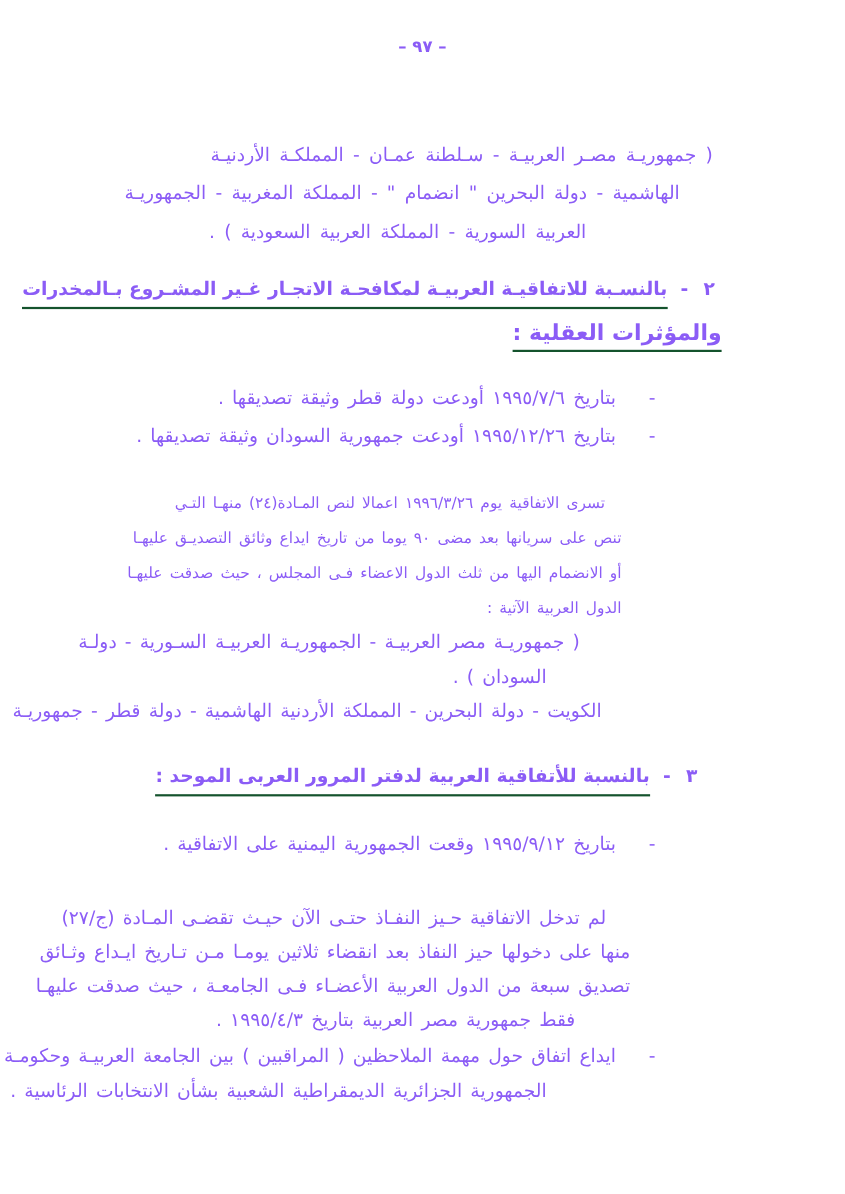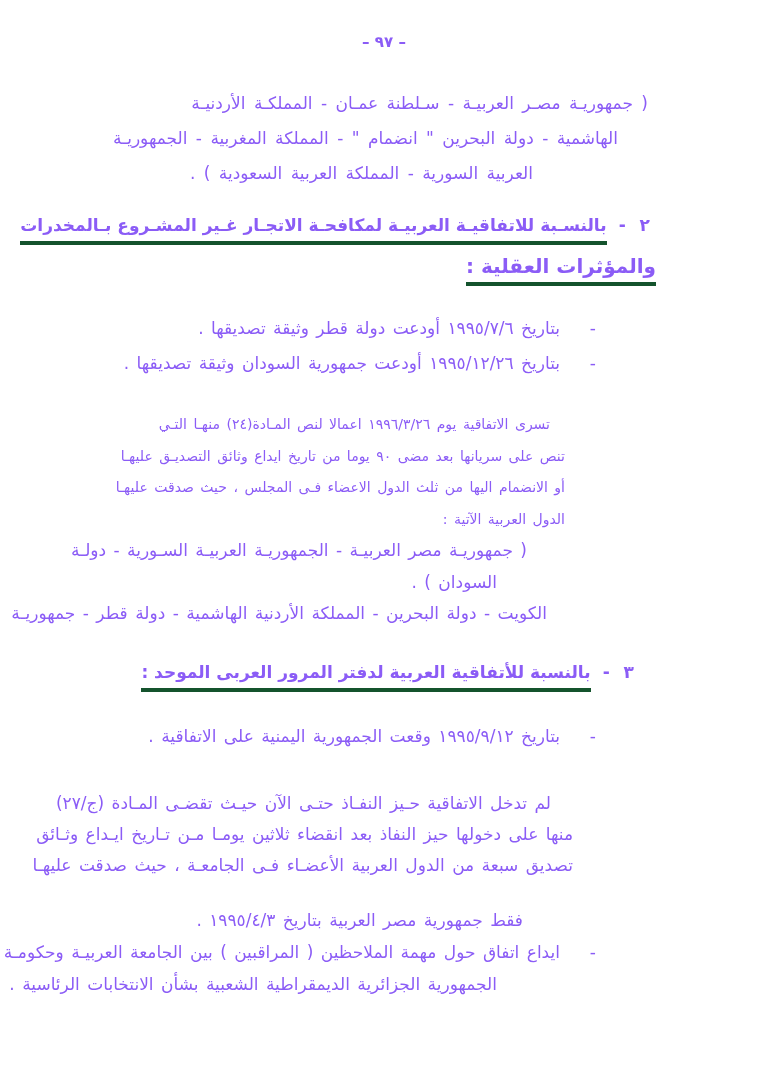--- a/index.html
+++ b/index.html
@@ -15,52 +15,52 @@
   .line{white-space:nowrap;}
   
   .pagenum{
     padding-top:33px;
     text-align:center;
     font-size:15px;
     font-weight:bold;
     letter-spacing:2px;
   }
   
-  .intro{margin-top:35px;font-size:17px;line-height:35px;word-spacing:3px;}
+  .intro{margin-top:73px;font-size:17px;line-height:35px;word-spacing:3px;}
   .intro .il1{margin-right:120px;}
   .intro .il2{margin-right:150px;}
   .intro .il3{margin-right:235px;}
   
   .hrow{display:flex;align-items:baseline;font-weight:bold;font-size:17px;}
   .h2row{margin-top:22px;margin-right:118px;}
   .h3row{margin-top:30px;margin-right:134px;}
   .hnum{flex:none;word-spacing:8px;margin-left:12px;}
   .htitle{
     display:inline-block;
-    border-bottom:4px solid #14532d;
+    border-bottom:2px solid #14532d;
     padding-bottom:3px;
     line-height:25px;
     white-space:nowrap;
   }
   .h2line2{margin-top:9px;margin-right:112px;font-weight:bold;font-size:20px;}
   
   .bullets2{margin-top:25px;}
   .brow{display:flex;margin-right:172px;font-size:17px;line-height:35px;word-spacing:2px;}
   .bdash{flex:none;width:12px;}
   .btext{margin-right:24px;white-space:nowrap;}
   .bullet3{margin-top:27px;}
   
   .para2{margin-top:28px;margin-right:203px;font-size:14px;line-height:31.5px;word-spacing:2px;}
   .para2 .pl1{text-indent:15px;}
   .countries{margin-right:221px;font-size:17px;line-height:31.5px;word-spacing:2px;}
   .countries .cl1{text-indent:20px;padding-left:40px;}
   .countries .cl3{text-indent:50px;}
   .para3{margin-top:34px;margin-right:195px;font-size:17px;line-height:31px;word-spacing:2px;}
   .para3 .pl1{text-indent:22px;}
-  .para3 .pl4{text-indent:50px;margin-top:24px;}
+  .para3 .pl4{text-indent:50px;}
   .bullet4line2{margin-right:271px;font-size:17px;line-height:32px;word-spacing:2px;}
   .b4{line-height:32px;}
 </style>
 </head>
 <body>
 
 <div class="page">
 
   <div class="pagenum">– ٩٧ –</div>
 

